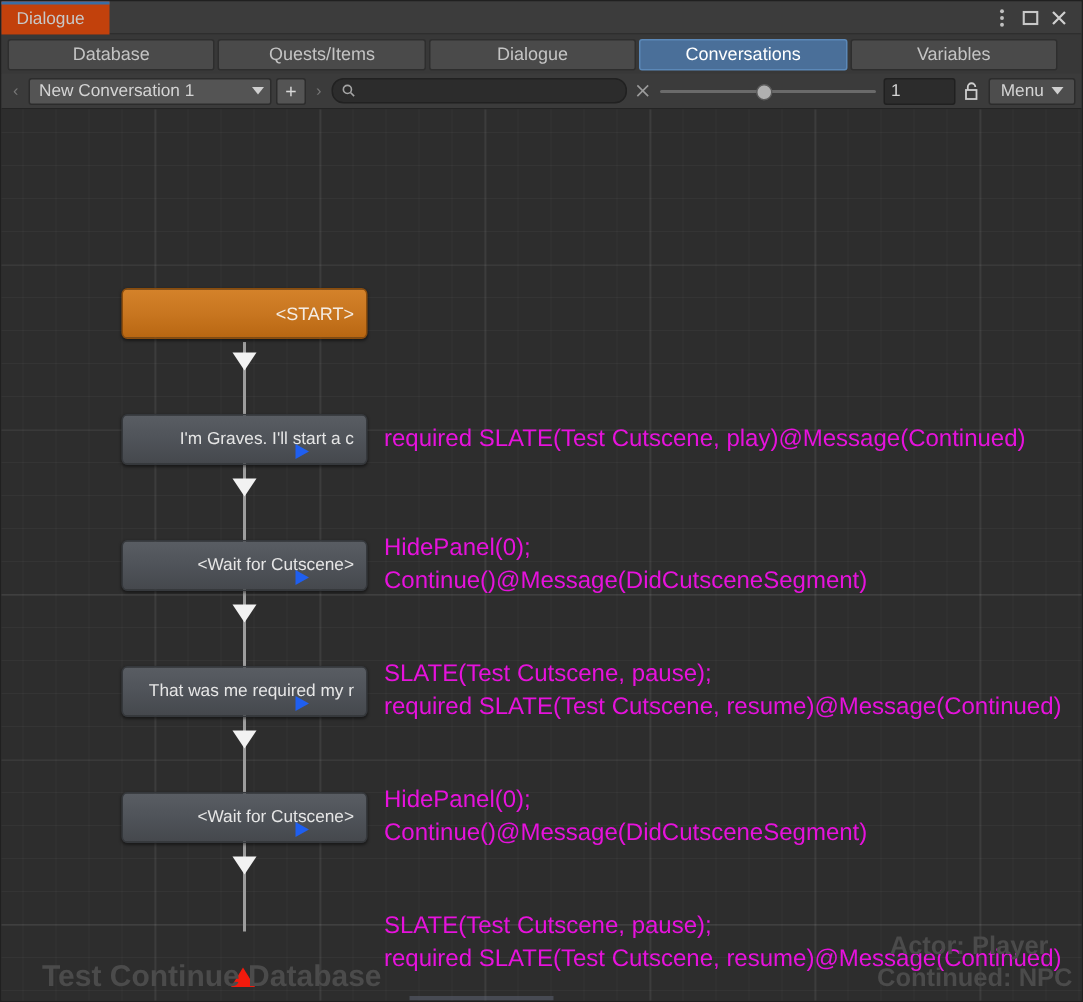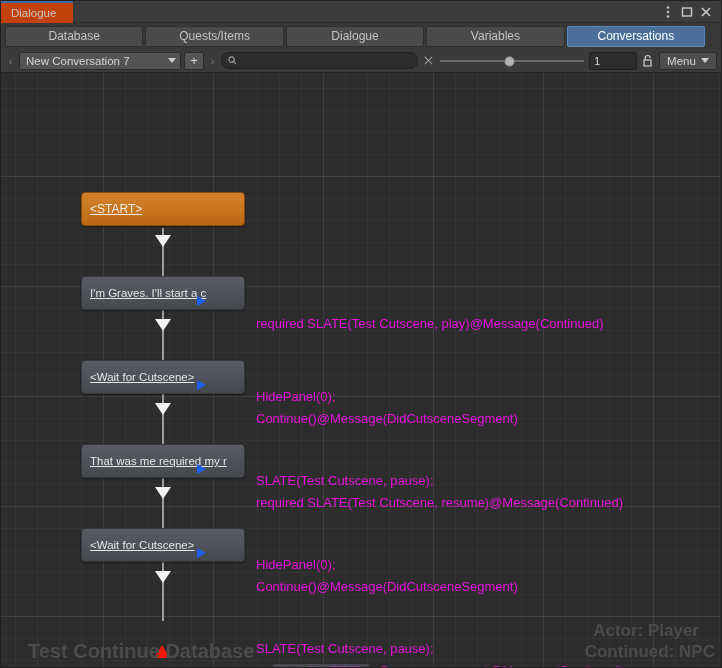--- a/index.html
+++ b/index.html
@@ -199,27 +199,26 @@
     border-left: 8px solid transparent;
     border-right: 8px solid transparent;
     border-top: 12px solid #f2f2f2;
     left: 154px;
   }
 
   .node {
     position: absolute;
     width: 164px; height: 34px;
     border-radius: 4px;
-    display: flex; align-items: center; justify-content: flex-start;
+    display: flex; align-items: center; justify-content: flex-end;
     font-size: 11.5px;
     color: #e6e6e6;
     box-shadow: 0 1px 2px rgba(0,0,0,0.45);
     overflow: hidden;
     white-space: nowrap;
-    text-decoration: underline;
   }
   .node.start {
     background: linear-gradient(to bottom, #d4822a 0%, #c87620 50%, #b96712 100%);
     border: 1px solid #8a4c0c;
     color: #f4ece3;
     font-size: 12px;
   }
   .node.dialogue {
     background: linear-gradient(to bottom, #595d63 0%, #4e5258 55%, #45484d 100%);
     border: 1px solid #35383c;
@@ -243,25 +242,24 @@
     position: absolute;
     width: 0; height: 0;
     border-left: 8px solid transparent;
     border-right: 8px solid transparent;
     border-bottom: 13px solid #f21a0c;
   }
 
   .script {
     position: absolute;
     color: #e612dc;
-    font-size: 13px;
+    font-size: 16px;
     line-height: 22px;
     white-space: nowrap;
     font-family: "Liberation Sans", sans-serif;
-    margin-top: 31px;
   }
 
   .overlay-text {
     position: absolute;
     color: #4b4b4b;
     font-weight: bold;
     white-space: nowrap;
   }
   .db-name {
     left: 6px; bottom: 4px;
@@ -318,35 +316,35 @@
   <div class="tabrow">
     <div class="tab">
         <span>Database</span>
       </div>
     <div class="tab">
         <span>Quests/Items</span>
       </div>
     <div class="tab">
         <span>Dialogue</span>
       </div>
+    <div class="tab active">
+        <span>Conversations</span>
+      </div>
     <div class="tab">
         <span>Variables</span>
-      </div>
-    <div class="tab active">
-        <span>Conversations</span>
       </div>
   </div>
 
   <div class="toolbar">
     <div class="nav-arrow">
         <span>‹</span>
       </div>
 
     <div class="conv-select">
-      <span class="lbl">New Conversation 7</span>
+      <span class="lbl">New Conversation 1</span>
       <span class="caret-dn"></span>
     </div>
 
     <div class="plus-btn">
       <span>+</span>
     </div>
 
     <div class="nav-arrow">
         <span>›</span>
       </div>

